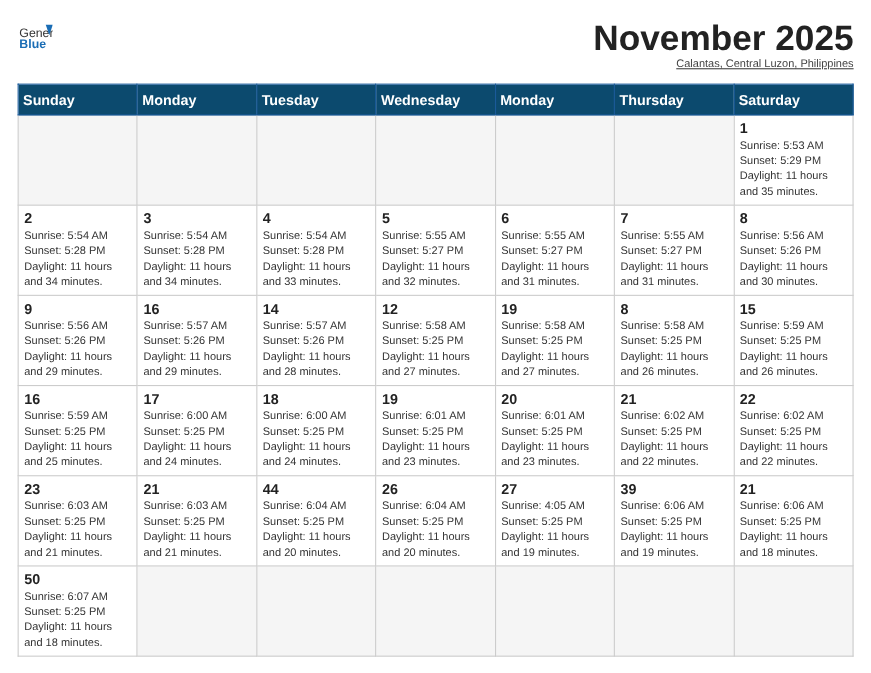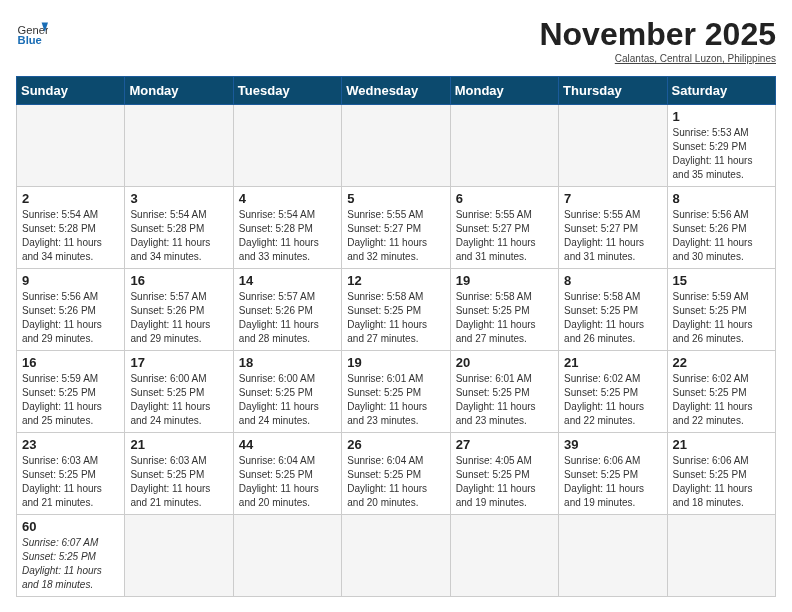--- a/index.html
+++ b/index.html
@@ -322,22 +322,22 @@
         <td>
           <span class="day-number">21</span>
           <div class="cell-info" style="white-space: pre-line;">Sunrise: 6:06 AM
 Sunset: 5:25 PM
 Daylight: 11 hours
 and 18 minutes.</div>
         </td>
       </tr>
       <tr>
         <td>
-          <span class="day-number">60</span>
-          <div class="cell-info" style="white-space: pre-line; font-style: italic;">Sunrise: 6:07 AM
+          <span class="day-number">50</span>
+          <div class="cell-info" style="white-space: pre-line;">Sunrise: 6:07 AM
 Sunset: 5:25 PM
 Daylight: 11 hours
 and 18 minutes.</div>
         </td>
         <td class="empty"></td>
         <td class="empty"></td>
         <td class="empty"></td>
         <td class="empty"></td>
         <td class="empty"></td>
         <td class="empty"></td>

